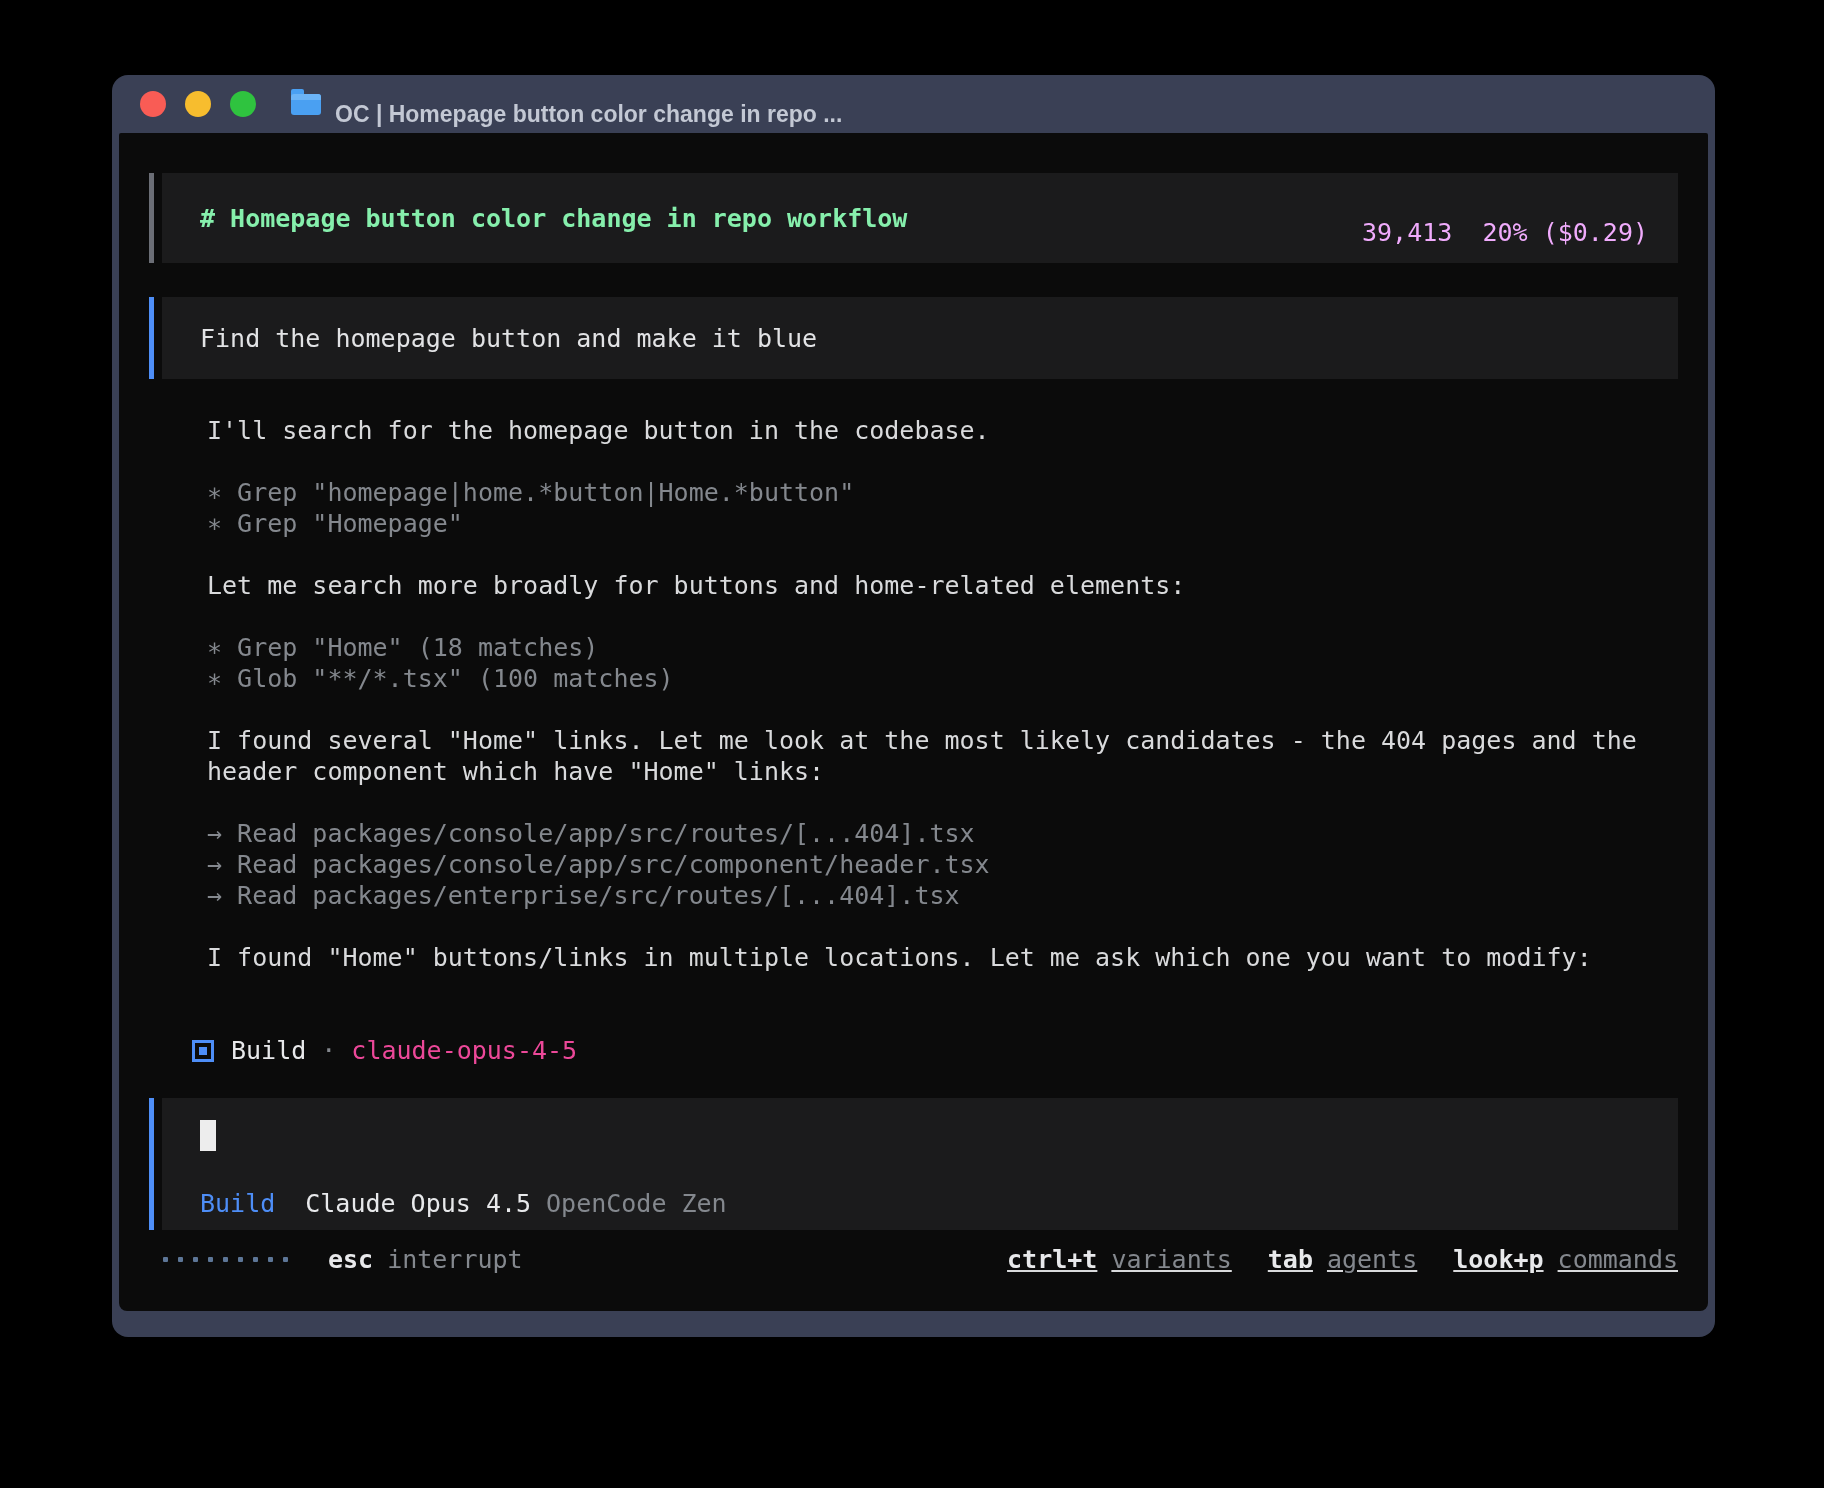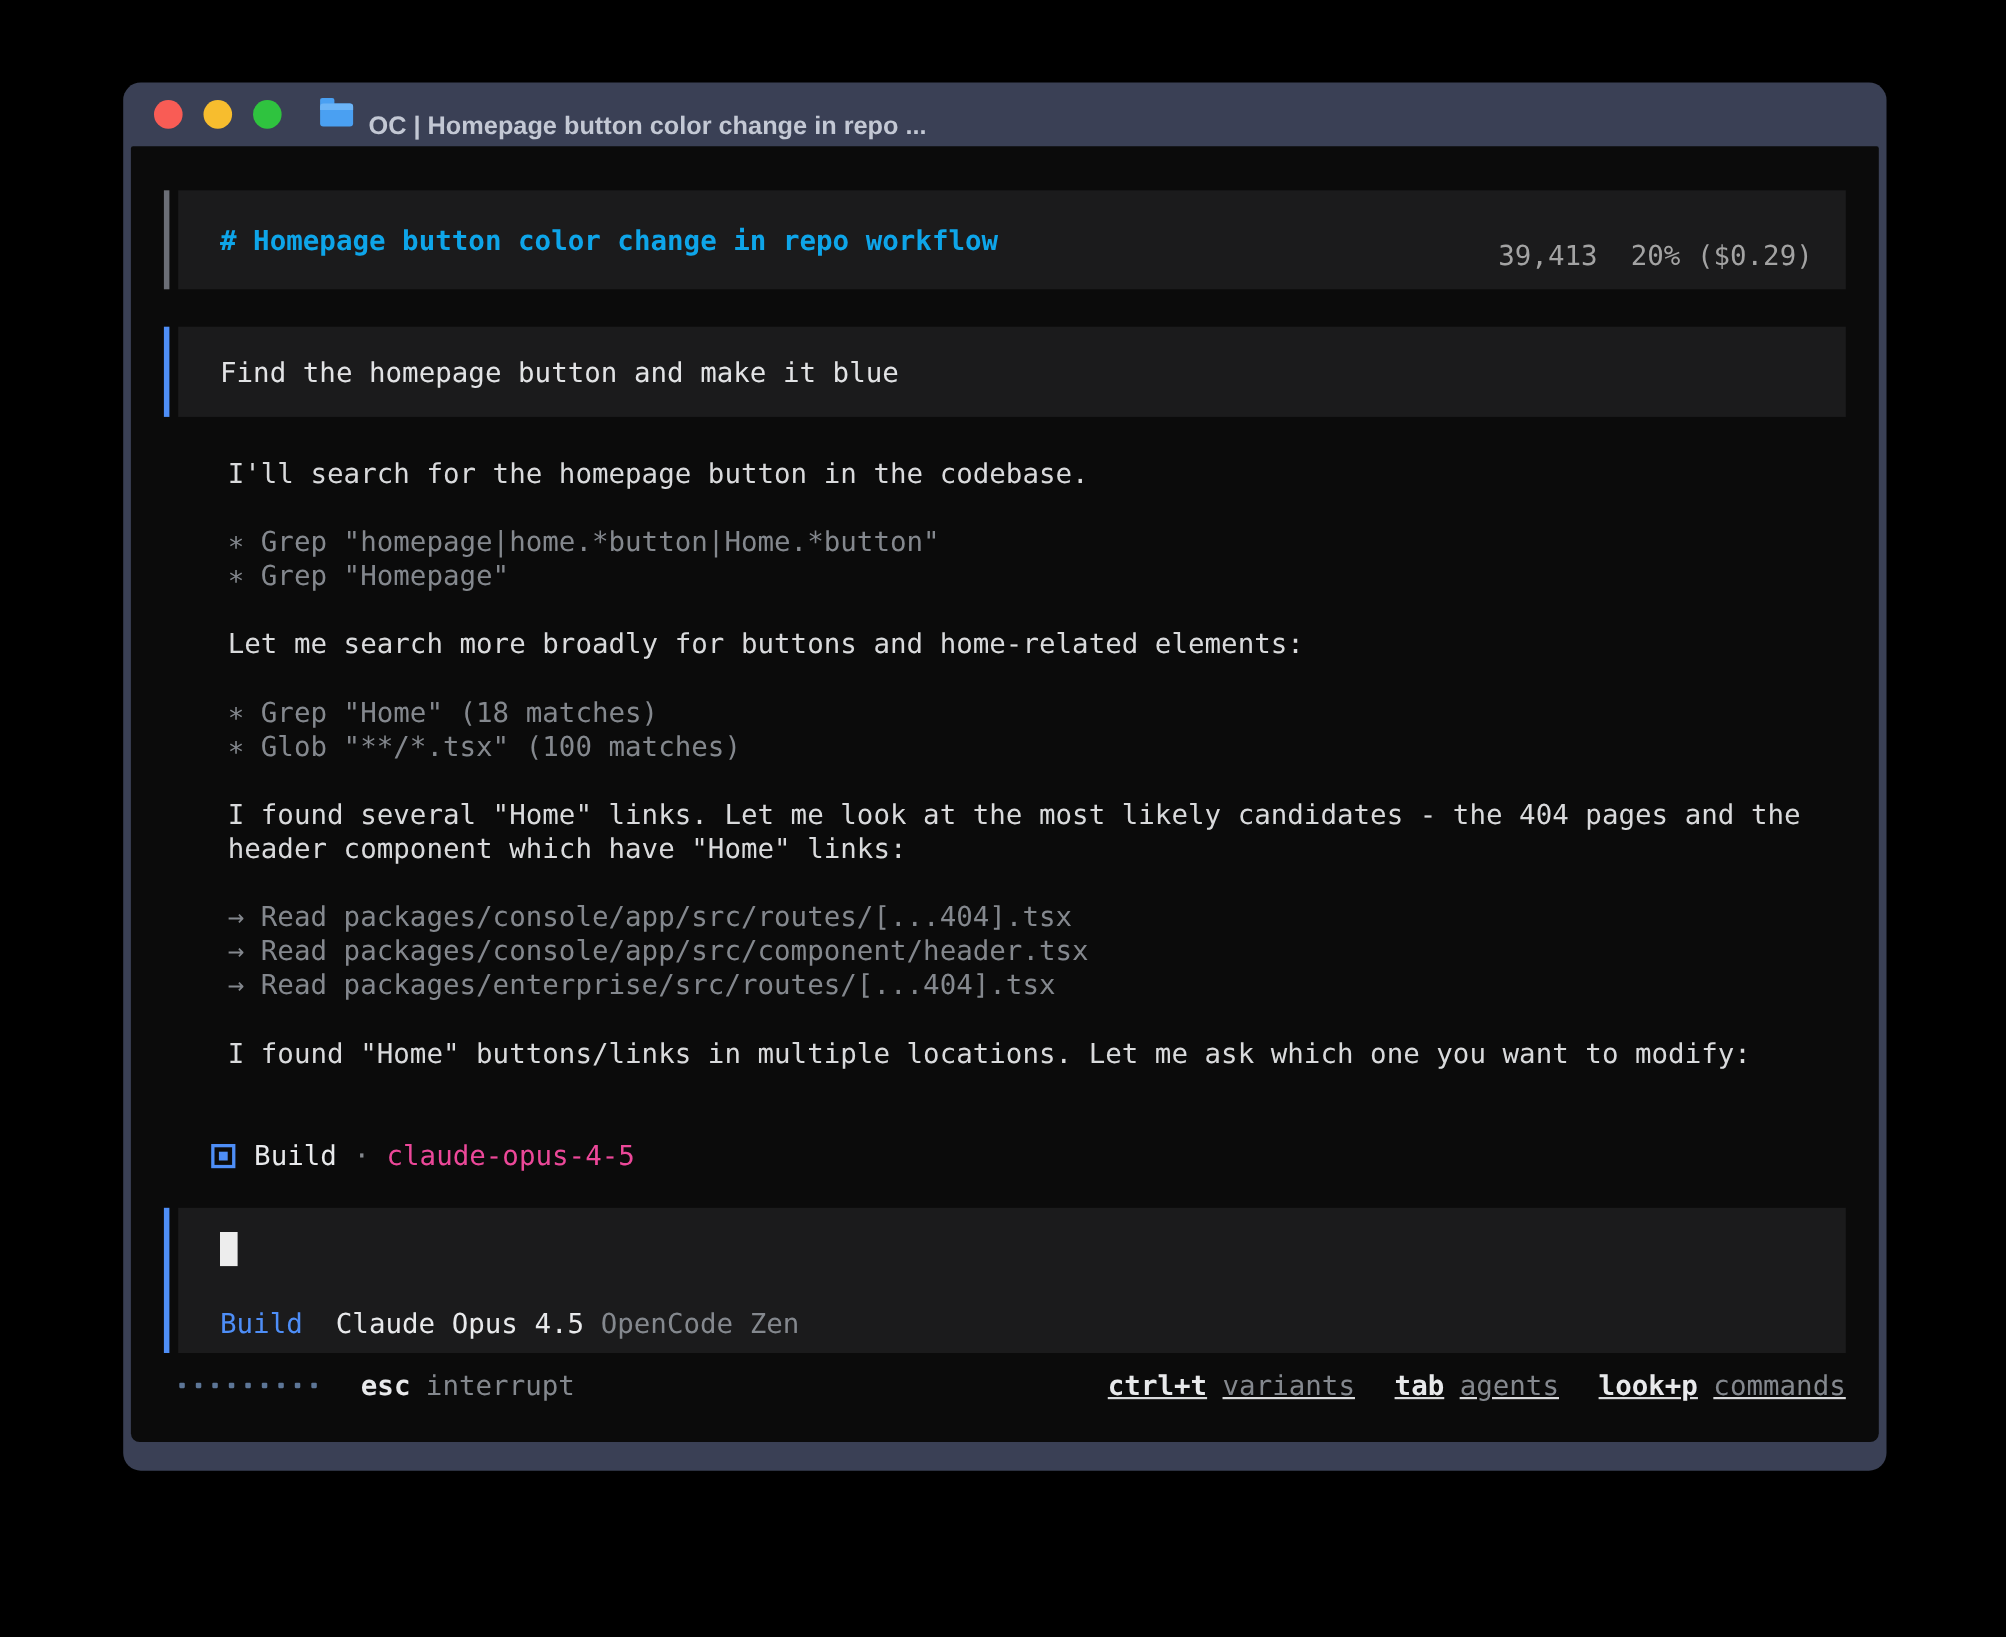--- a/index.html
+++ b/index.html
@@ -30,22 +30,22 @@
               padding:40px 30px 0 30px; font-size:25px; line-height:31px;
               color:#d9dadc; }
 
   .panel { position:relative; background:#1b1b1c; margin-left:13px; }
   .panel::before { content:""; position:absolute; left:-13px; top:0; bottom:0; width:5px; }
   .panel.gray-edge::before { background:#6b6e76; }
   .panel.blue-edge::before { background:#4e8ef7; }
 
   .hdr { height:90px; display:flex; align-items:center; justify-content:space-between;
          padding:0 30px 0 38px; }
-  .hdr-title { font-weight:700; color:#0ea5e9; white-space:pre; }
-  .hdr-stats { color:#a3a3a3; white-space:pre;margin-top:28px; }
+  .hdr-title { font-weight:700; color:#86efac; white-space:pre; }
+  .hdr-stats { color:#f0abfc; white-space:pre;margin-top:28px; }
 
   .usr { margin-top:34px; height:82px; display:flex; align-items:center;
          padding:0 30px 0 38px; color:#e2e3e5; white-space:pre; }
 
   .transcript { margin:36px 0 0 58px; }
   .tl-line { min-height:31px; white-space:pre; }
   .tl-line.text { color:#d9dadc; }
   .tl-line.tool { color:#84888e; }
 
   .agent-row { margin:31px 0 0 43px; height:31px; display:flex; align-items:center; }

